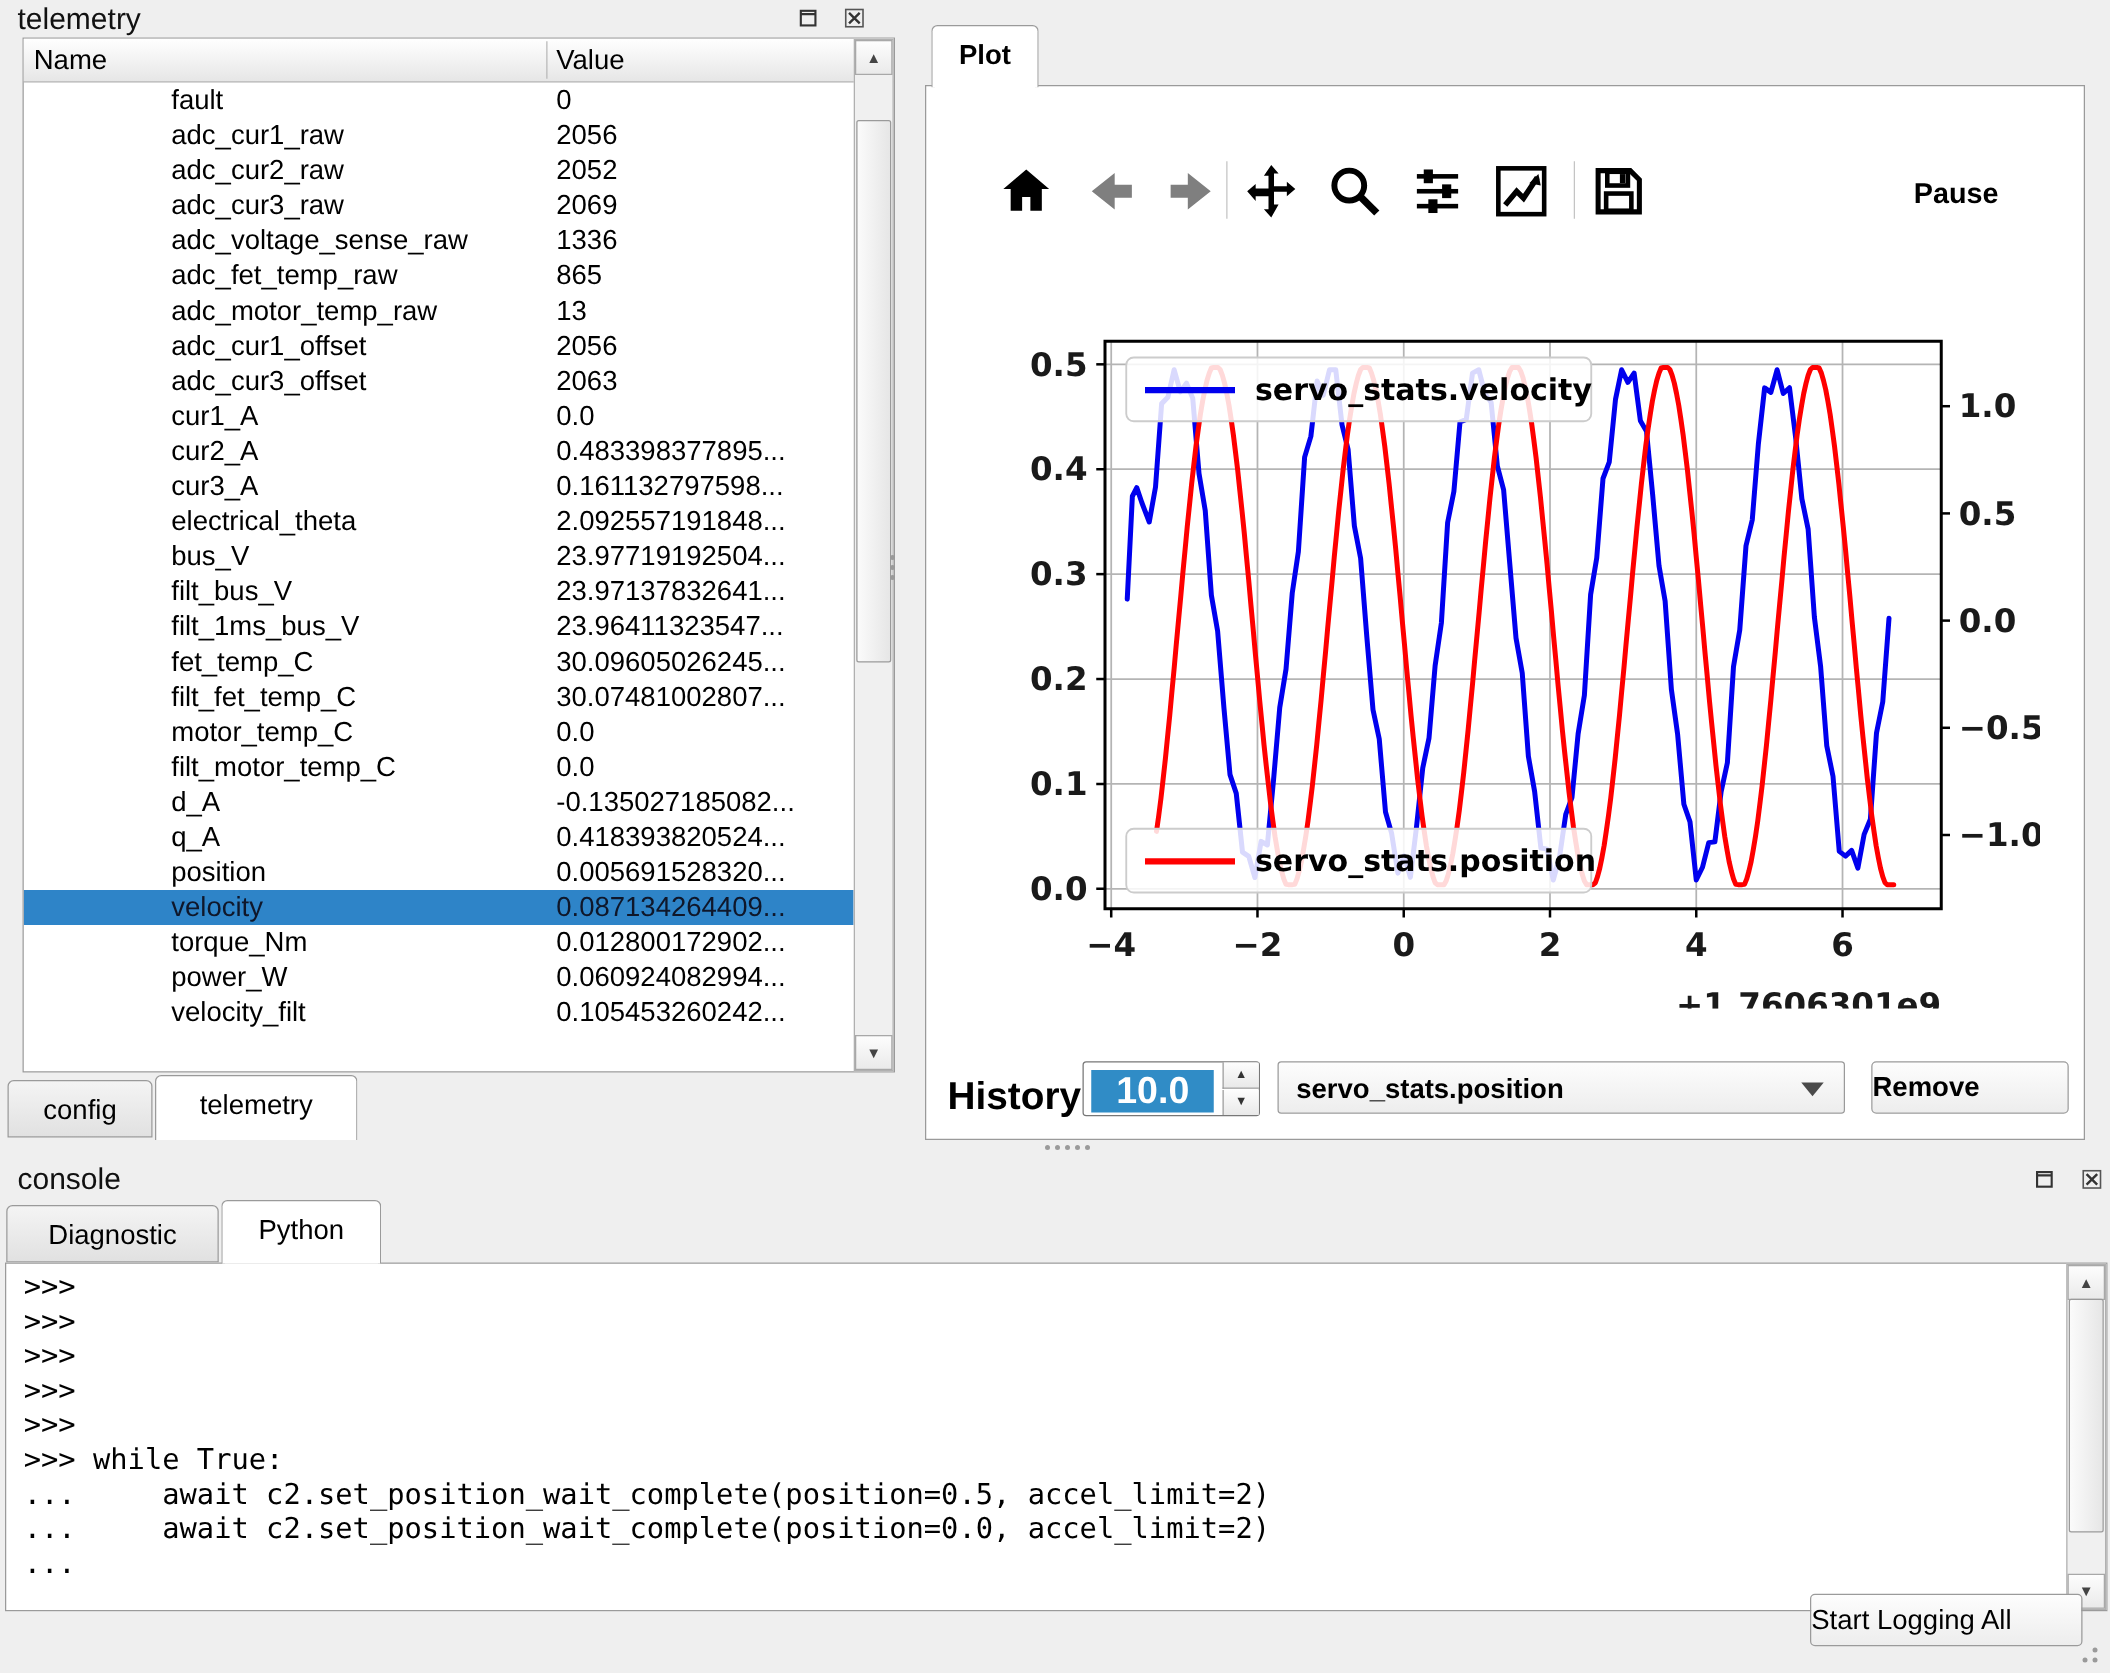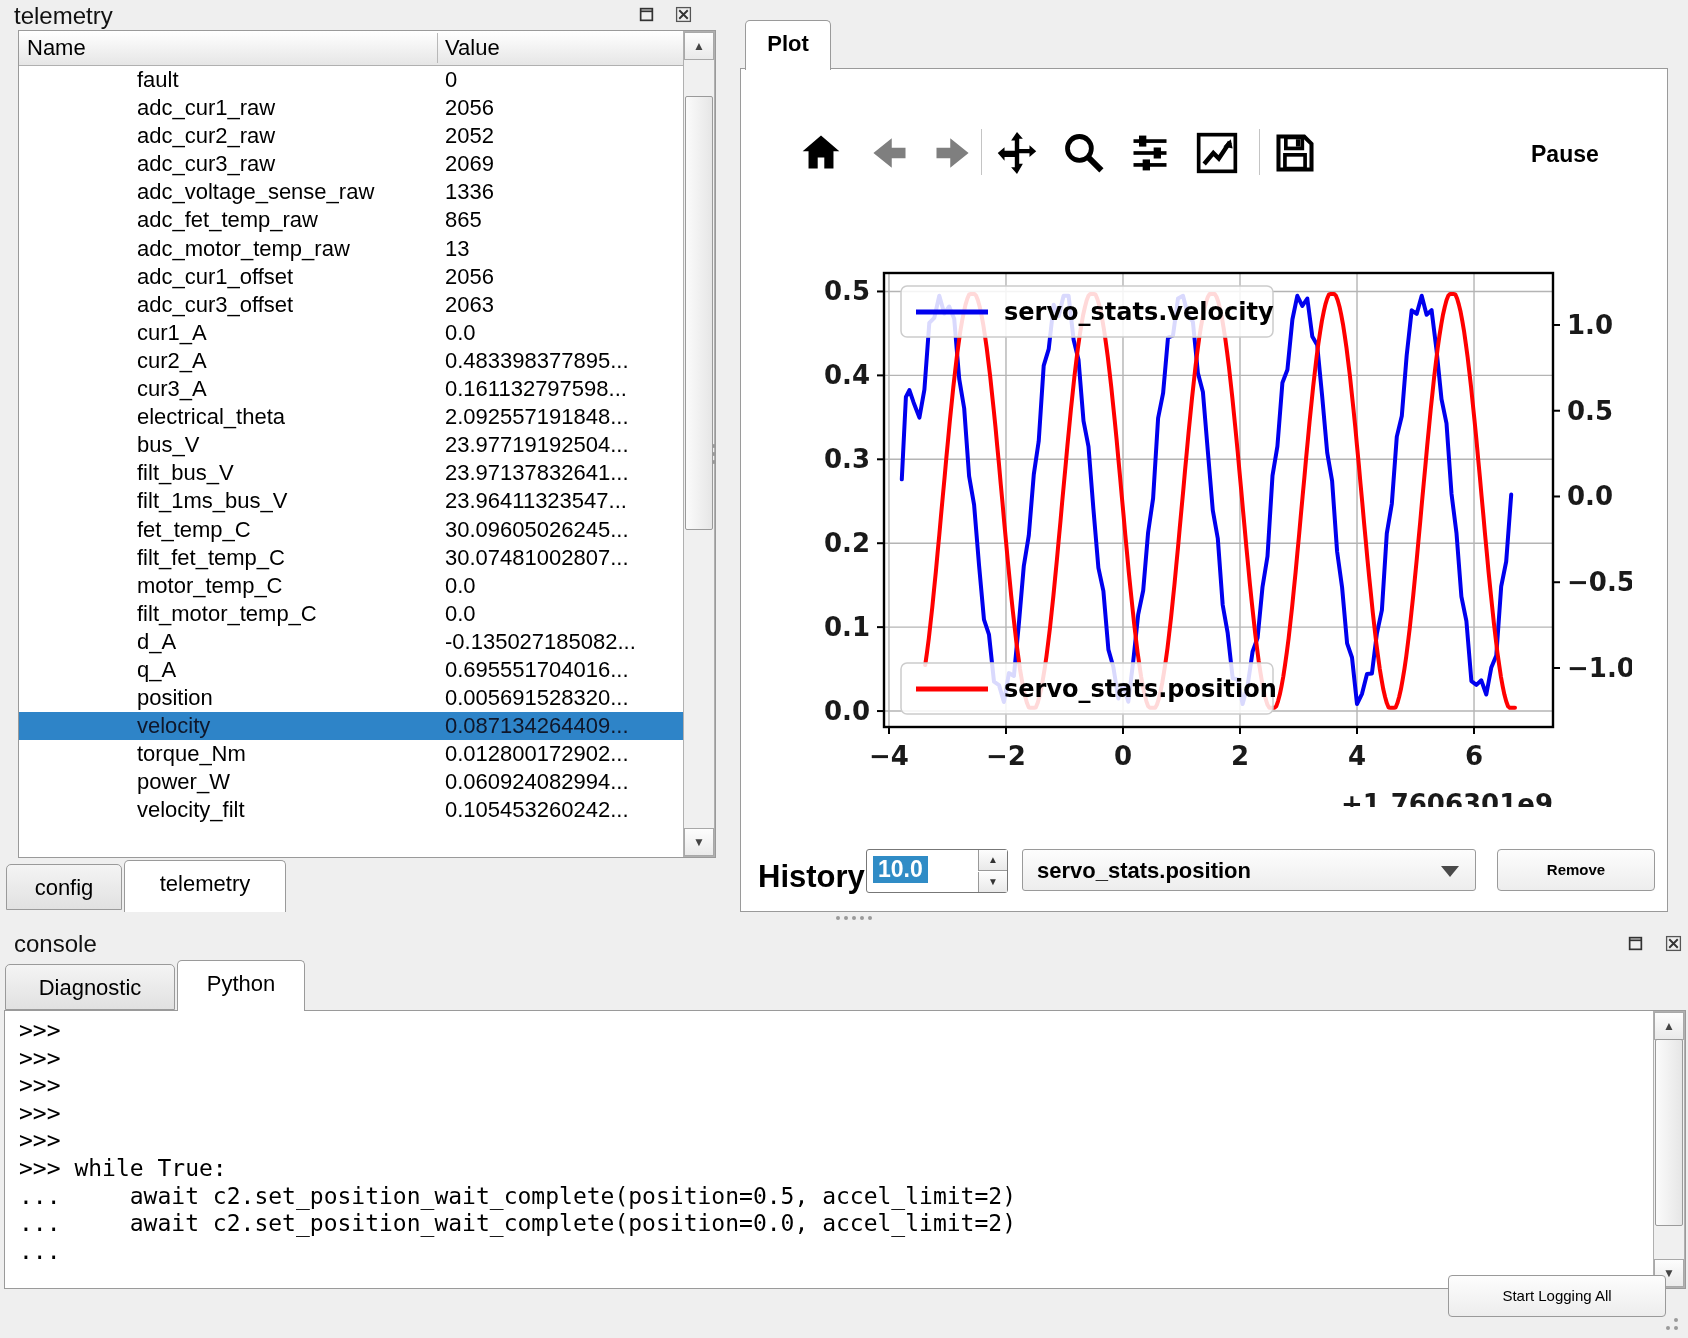--- a/index.html
+++ b/index.html
@@ -26,21 +26,21 @@
         font-size:12px;color:#444;}
   .sthumb{position:absolute;left:1px;right:1px;background:linear-gradient(90deg,#fbfbfb,#e6e6e6);
           border:1px solid #9a9a9a;border-radius:2px;}
   
   .tab{position:absolute;box-sizing:border-box;border:1px solid #9a9a9a;border-radius:5px 5px 0 0;
        text-align:center;font-size:22px;background:linear-gradient(#f4f4f4,#e1e1e1);}
   .tab.active{background:#fff;border-bottom:none;z-index:3;}
   .tab .lbl{display:block;margin-top:10px;}
   
   .btn{box-sizing:border-box;border:1px solid #9a9a9a;border-radius:4px;
-       background:linear-gradient(#fdfdfd,#ededed);font-size:15px;text-align:center;}
+       background:linear-gradient(#fdfdfd,#ededed);font-size:22px;text-align:left;}
   .combo{box-sizing:border-box;border:1px solid #9a9a9a;border-radius:3px;
          background:linear-gradient(#fdfdfd,#ededed);font-size:22px;}
   .tri-down{width:0;height:0;border-left:9px solid transparent;border-right:9px solid transparent;
             border-top:11px solid #4a4a4a;}
   
   .tool{position:absolute;width:44px;height:44px;color:#000;}
   .tool svg{width:44px;height:44px;}
   .tsep{position:absolute;width:1px;height:46px;background:#c4c4c4;}
   
   .cline{height:27.6px;line-height:27.6px;font-family:"DejaVu Sans Mono",monospace;
@@ -152,21 +152,21 @@
         <div class="trow">
           <span class="nm">filt_motor_temp_C</span>
           <span class="vl">0.0</span>
         </div>
         <div class="trow">
           <span class="nm">d_A</span>
           <span class="vl">-0.135027185082...</span>
         </div>
         <div class="trow">
           <span class="nm">q_A</span>
-          <span class="vl">0.695551704016...</span>
+          <span class="vl">0.418393820524...</span>
         </div>
         <div class="trow">
           <span class="nm">position</span>
           <span class="vl">0.005691528320...</span>
         </div>
         <div class="trow selected">
           <span class="nm">velocity</span>
           <span class="vl">0.087134264409...</span>
         </div>
         <div class="trow">
@@ -334,21 +334,21 @@
           <line x1="581.0096195889813" x2="581.0096195889813" y1="526" y2="533" stroke="#000" stroke-width="2"></line>
           <text x="581.0096195889813" y="564" text-anchor="middle" font-family="DejaVu Sans, sans-serif" font-size="26" fill="#1a1a1a">4</text>
           <line x1="698.0188019239179" x2="698.0188019239179" y1="526" y2="533" stroke="#000" stroke-width="2"></line>
           <text x="698.0188019239179" y="564" text-anchor="middle" font-family="DejaVu Sans, sans-serif" font-size="26" fill="#1a1a1a">6</text>
           <text x="777" y="612" text-anchor="end" font-family="DejaVu Sans, sans-serif" font-size="26" fill="#1a1a1a">+1.7606301e9</text>
         </svg>
     </div>
 
     <span class="abs" style="left:17px;top:790px;font-size:31px;">History:</span>
     <div class="abs" style="left:125px;top:780px;width:140px;height:42px;background:#fff;border:1px solid #777;border-radius:3px;">
-      <span class="abs" style="left:6px;top:6px;font-size:23px;background:#308cc6;color:#fff;padding:0 5px;">10.0</span>
+      <span class="abs" style="left:6px;top:6px;font-size:30px;background:#308cc6;color:#fff;padding:0 20px;">10.0</span>
       <div class="abs" style="right:0;top:0;width:28px;height:20px;border-left:1px solid #999;border-bottom:1px solid #999;background:linear-gradient(#fdfdfd,#e9e9e9);text-align:center;font-size:10px;color:#333;line-height:20px;">▲</div>
       <div class="abs" style="right:0;bottom:0;width:28px;height:20px;border-left:1px solid #999;background:linear-gradient(#fdfdfd,#e9e9e9);text-align:center;font-size:10px;color:#333;line-height:20px;">▼</div>
     </div>
     <div class="abs combo" style="left:281px;top:780px;width:454px;height:42px;">
       <span class="abs" style="left:14px;top:8px;">servo_stats.position</span>
       <div class="abs tri-down" style="right:16px;top:16px;"></div>
     </div>
     <div class="abs btn" style="left:756px;top:780px;width:158px;height:42px;line-height:40px;">
       <span>Remove</span>
     </div>

